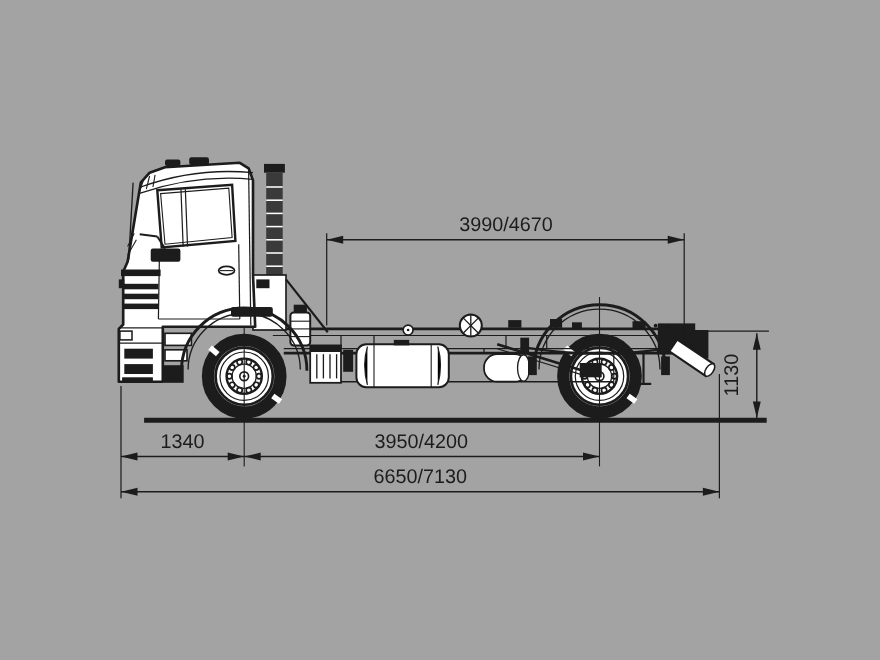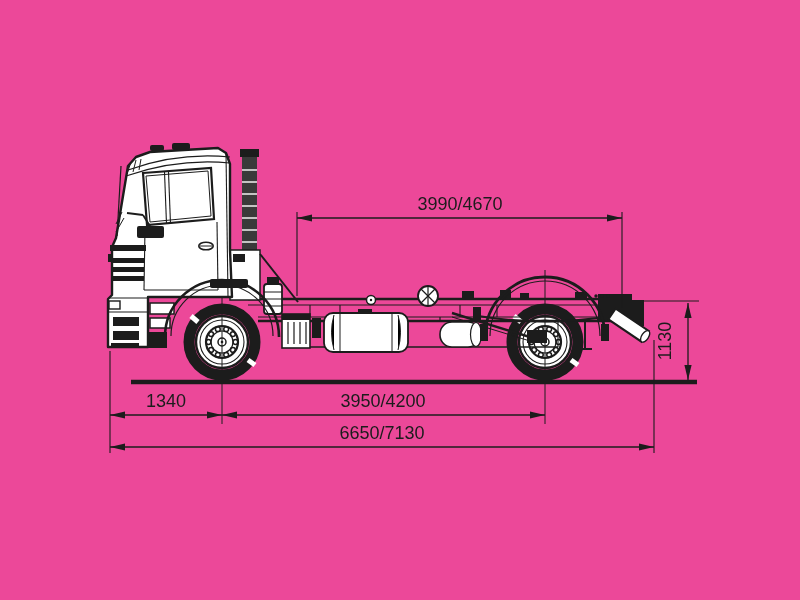--- a/index.html
+++ b/index.html
@@ -1,16 +1,16 @@
 <!DOCTYPE html>
 <html><head>
 <meta charset="utf-8">
 <style>
   html,body{margin:0;padding:0;background:#fff;}
-  .stage{position:relative;width:800px;height:600px;background:#ec4899;overflow:hidden;
+  .stage{position:relative;width:800px;height:600px;background:#a3a3a3;overflow:hidden;
          font-family:"Liberation Sans", sans-serif;}
   svg{display:block;}
   .dim-line{stroke:#1c1c1c;stroke-width:1.3;fill:none;}
   .ext-line{stroke:#1c1c1c;stroke-width:1.1;fill:none;}
   .cl{stroke:#1c1c1c;stroke-width:1;fill:none;}
   .dim-text{font:18px "Liberation Sans", sans-serif;fill:#1c1c1c;}
 </style>
 </head>
 <body>
 

